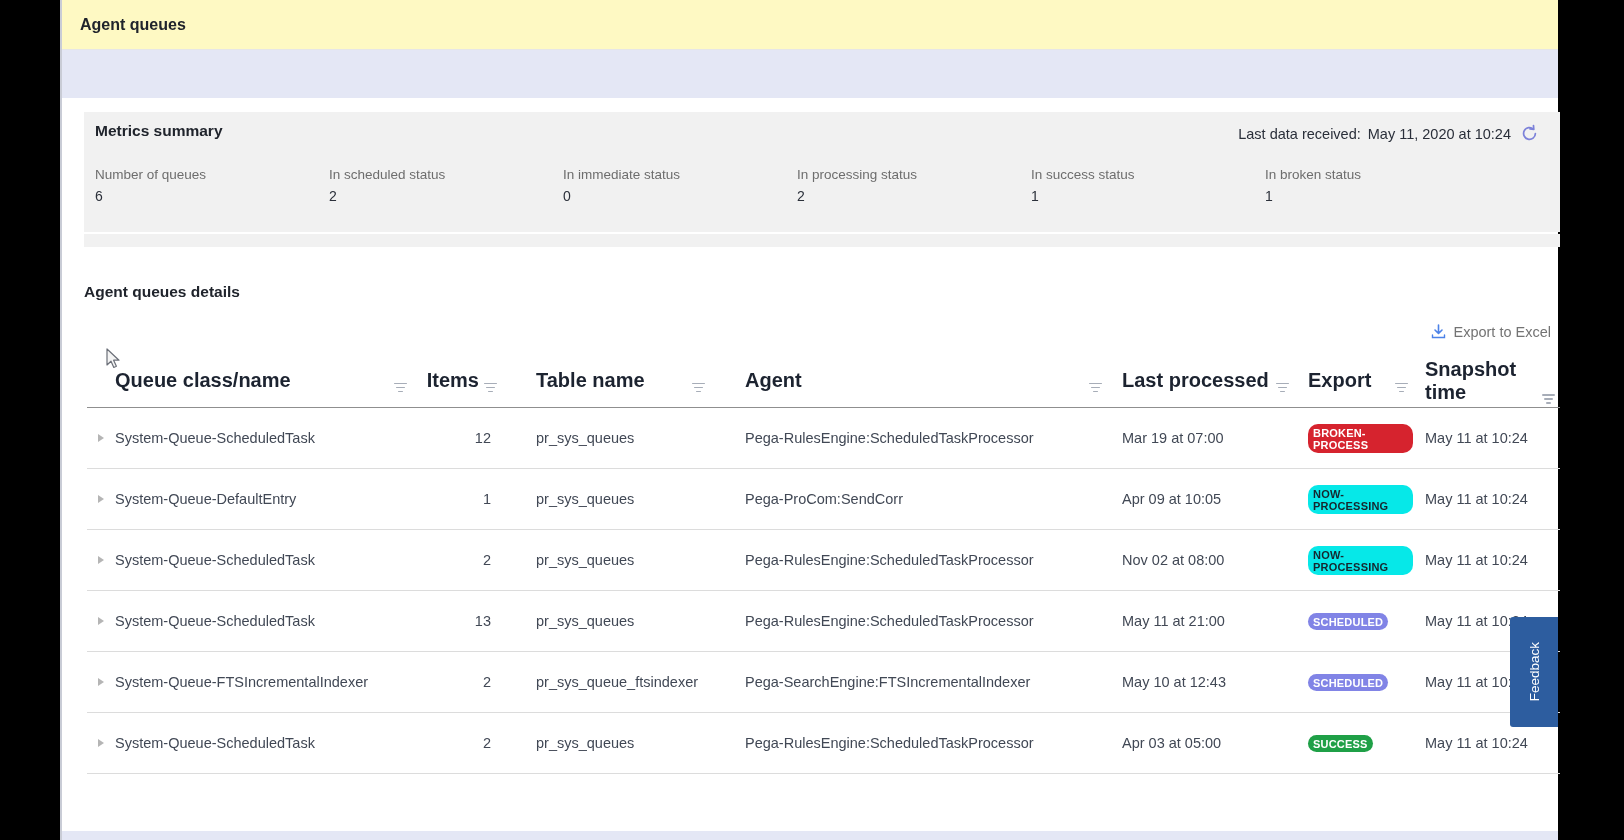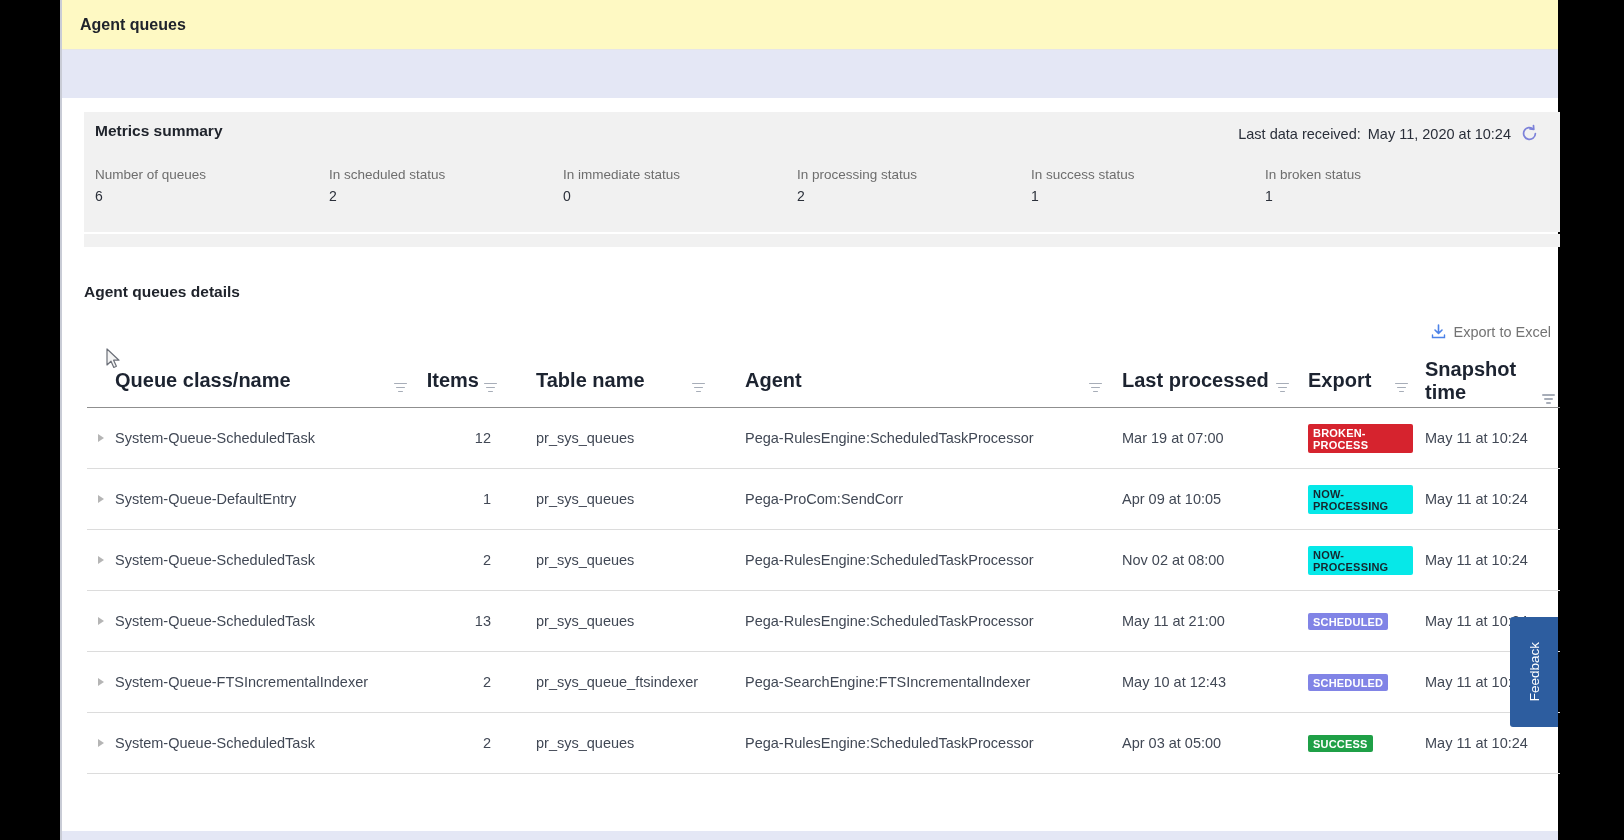--- a/index.html
+++ b/index.html
@@ -64,21 +64,21 @@
   .caret-icon { width:0; height:0; border-left:6px solid #b5b5b5;
                 border-top:4.5px solid transparent; border-bottom:4.5px solid transparent;
                 cursor:pointer; }
   .c-items    { text-align:right; padding-right:14px; }
   .c-table    { padding-left:31px; }
   .c-agent    { padding-left:30px; }
   .c-last     { padding-left:12px; }
   .c-status   { padding-left:13px; }
   .c-snapshot { padding-left:12px; white-space:nowrap; overflow:hidden; }
   .status-badge { display:inline-block; font-size:11px; font-weight:700;
-                  letter-spacing:.2px; padding:3px 5px 2px; border-radius:2px; }
+                  letter-spacing:.2px; padding:3px 5px 2px; border-radius:10px; }
 
   
   .bottom-strip { position:absolute; left:0; bottom:0; width:100%; height:9px;
                   background:#e4e7f5; }
   .feedback-tab { position:absolute; left:1448px; top:617px; width:48px; height:110px;
                   background:#2d5d9f; border-radius:3px 0 0 3px; display:flex;
                   align-items:center; justify-content:center; cursor:pointer; z-index:5; }
   .feedback-tab span { writing-mode:vertical-rl; transform:rotate(180deg); color:#fff;
                        font-size:13.5px; }
   .cursor-pointer { position:absolute; left:41px; top:348px; z-index:9; pointer-events:none; }

